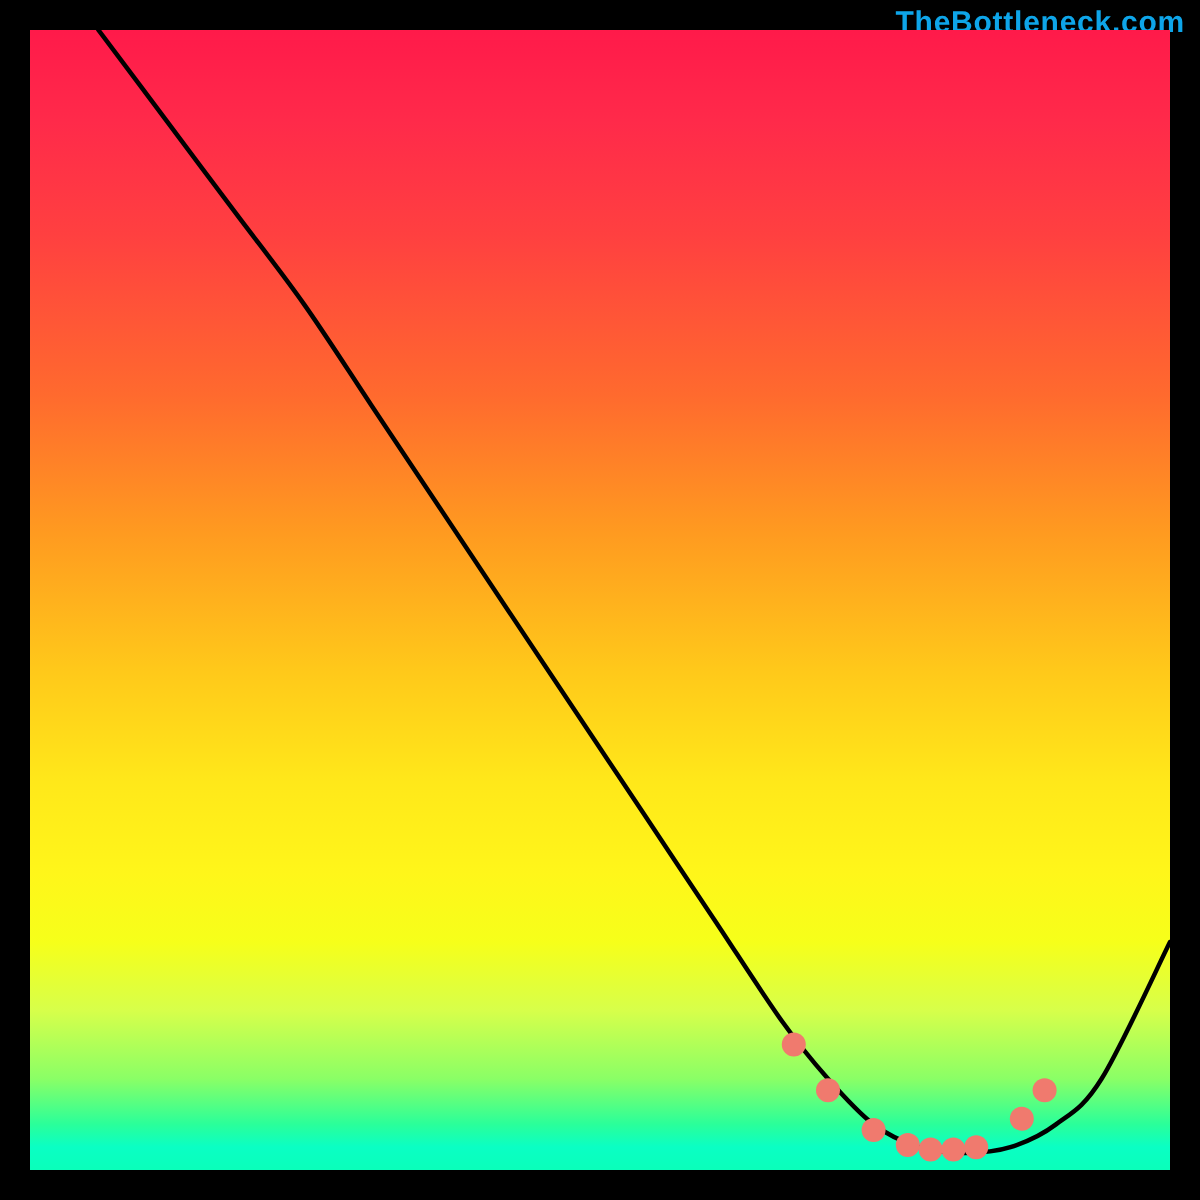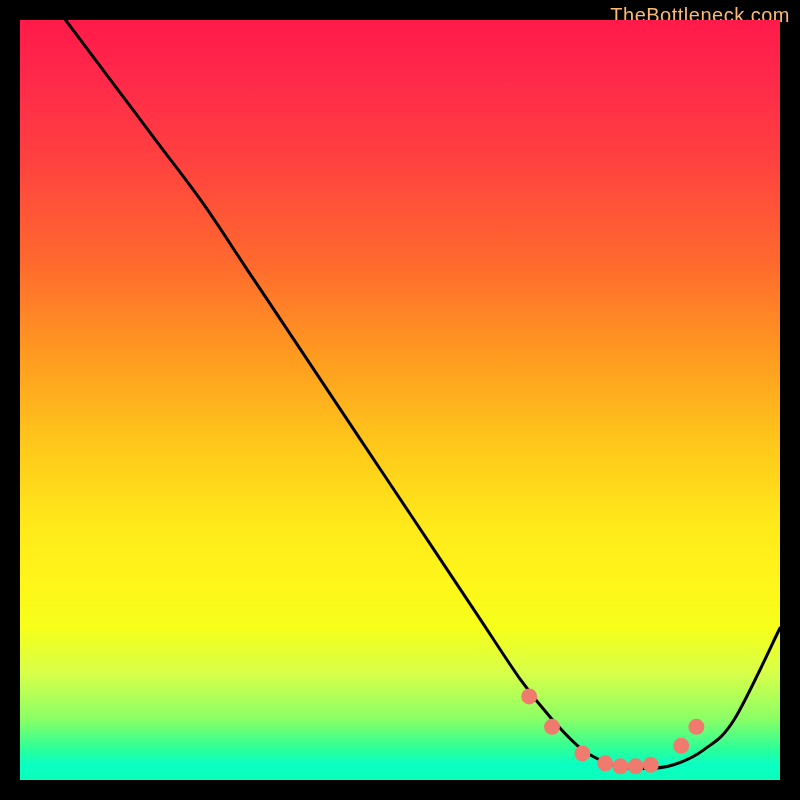--- a/index.html
+++ b/index.html
@@ -37,24 +37,24 @@
       #8aff66 92%,
       #2aff9a 96%,
       #0affc4 98%,
       #0affba 100%
     );
   }
   .watermark {
     position: absolute;
     top: 4px;
     right: 10px;
-    color: #fdba74;
+    color: #0ea5e9;
     font-size: 20px;
     letter-spacing: 0.5px;
-    font-weight: 400;
+    font-weight: 700;
     user-select: none;
   }
   svg.curve {
     position: absolute;
     left: 0;
     top: 0;
     width: 760px;
     height: 760px;
   }
   .dot {

